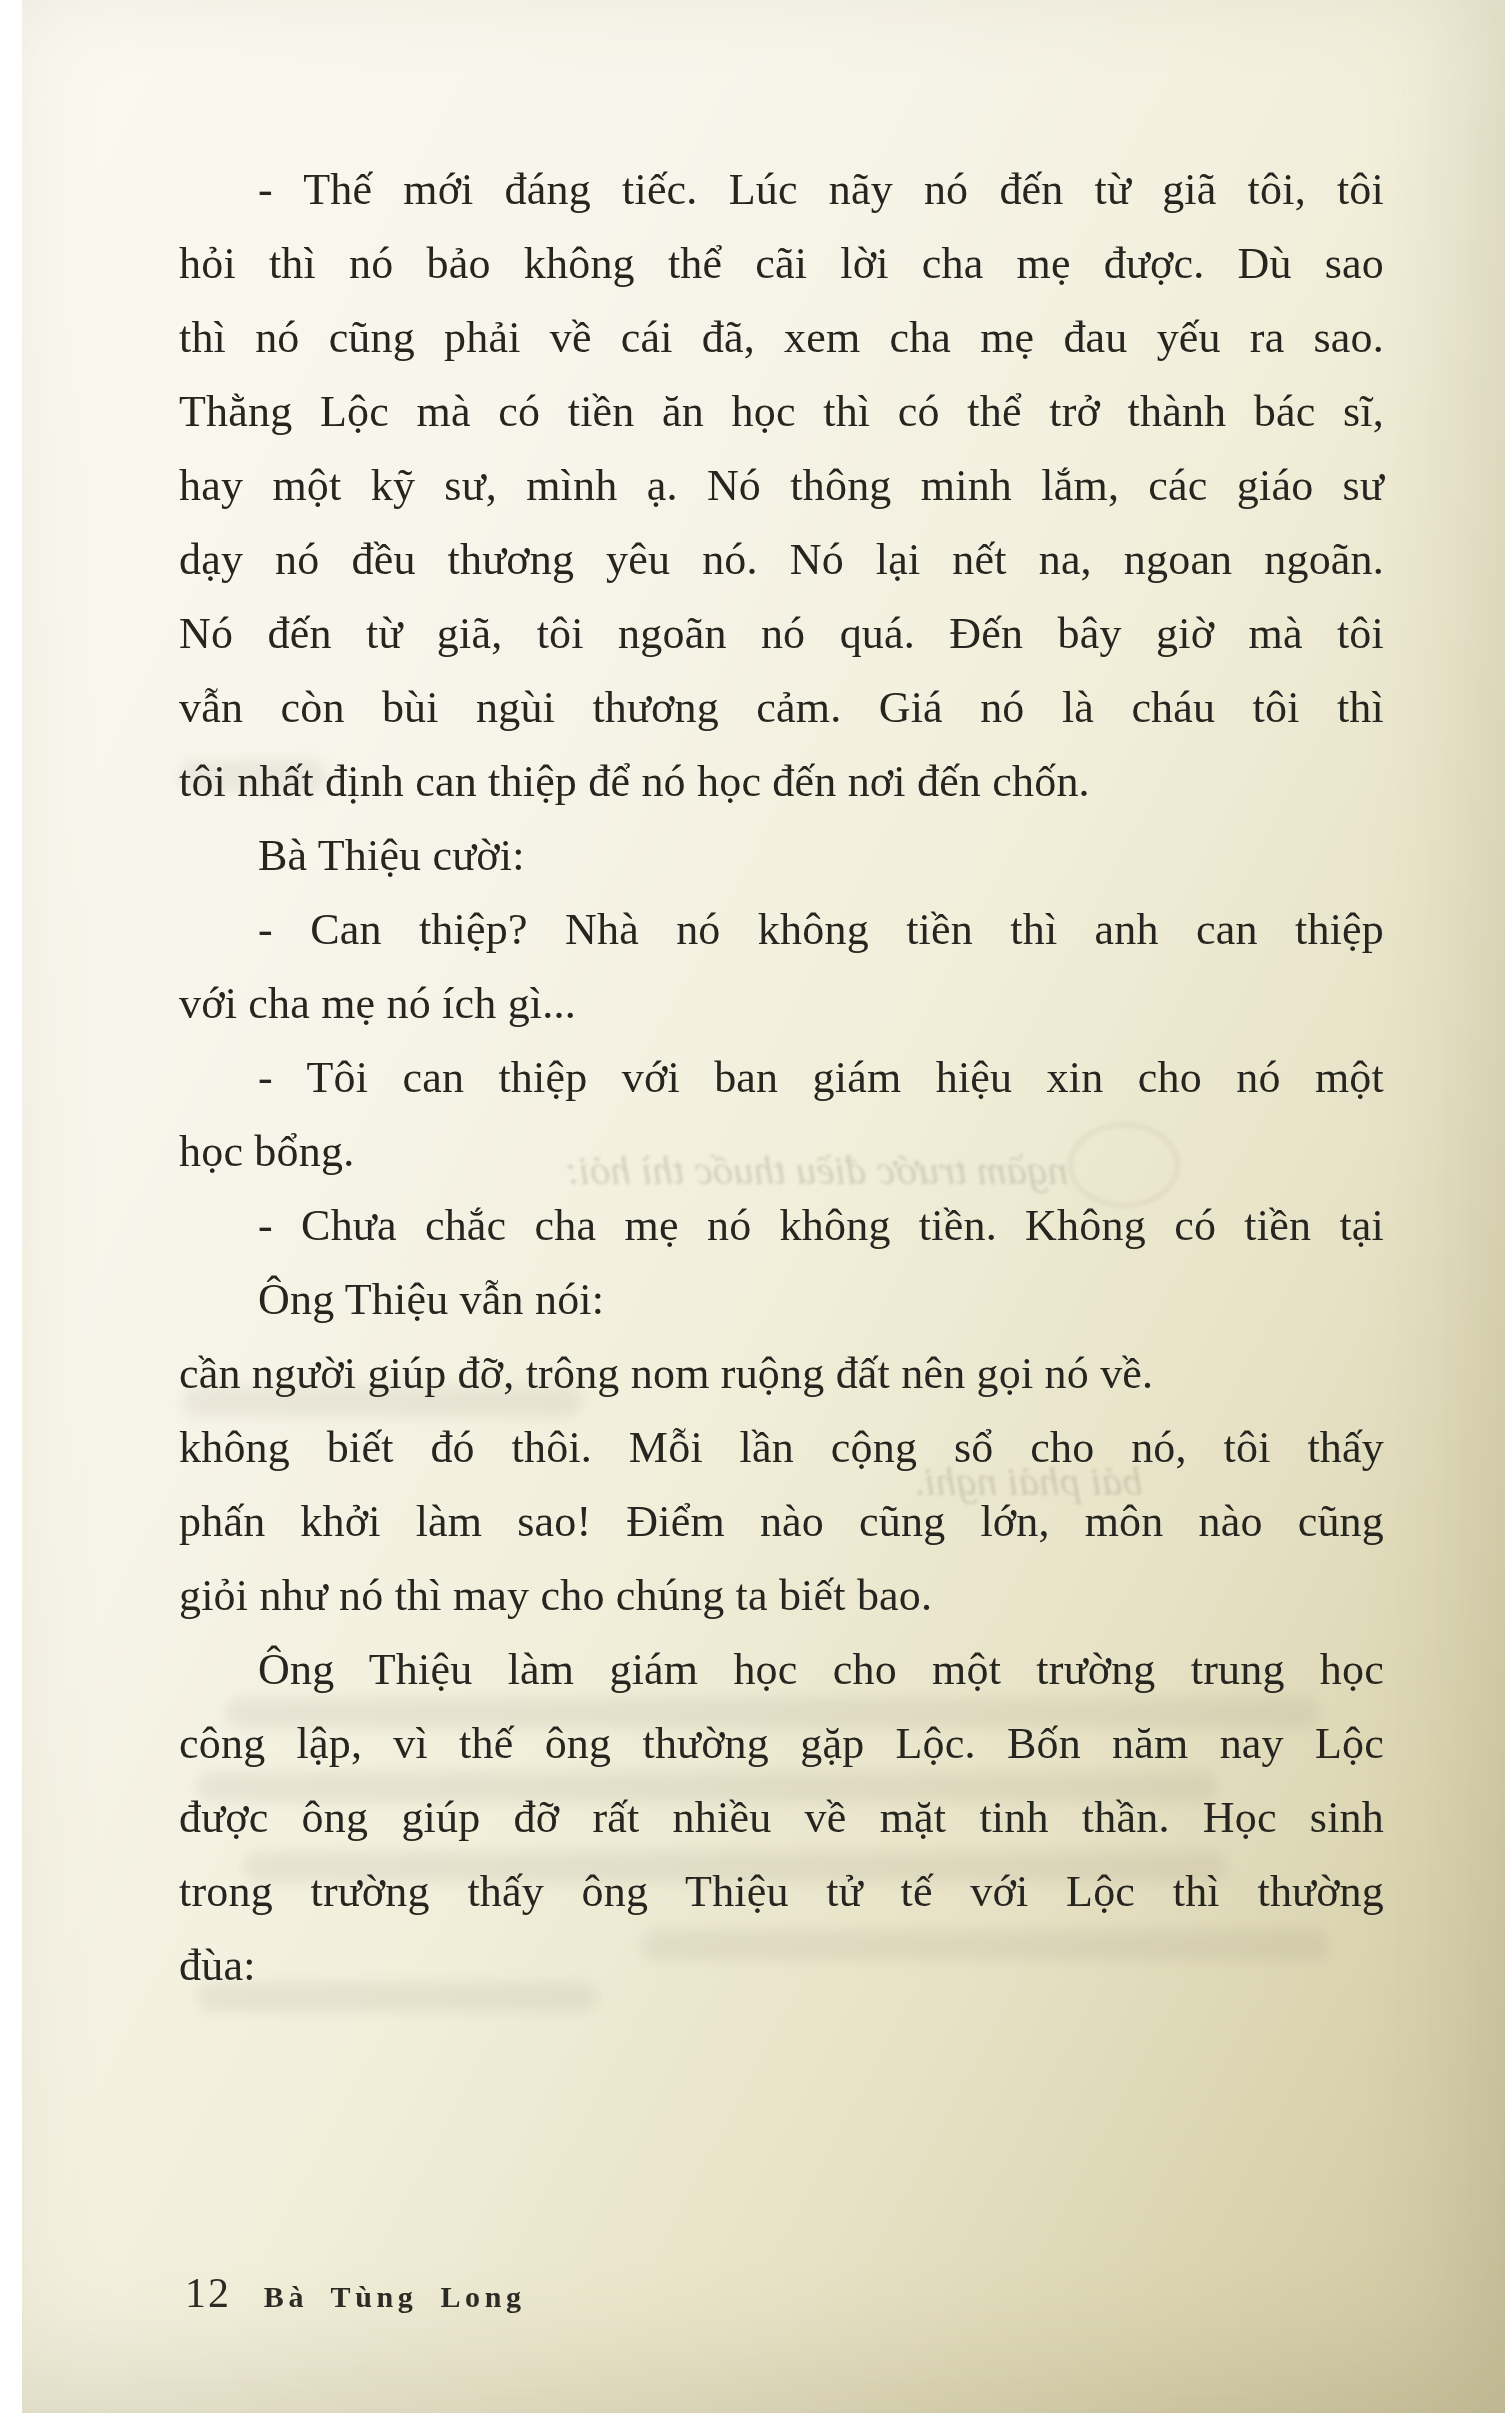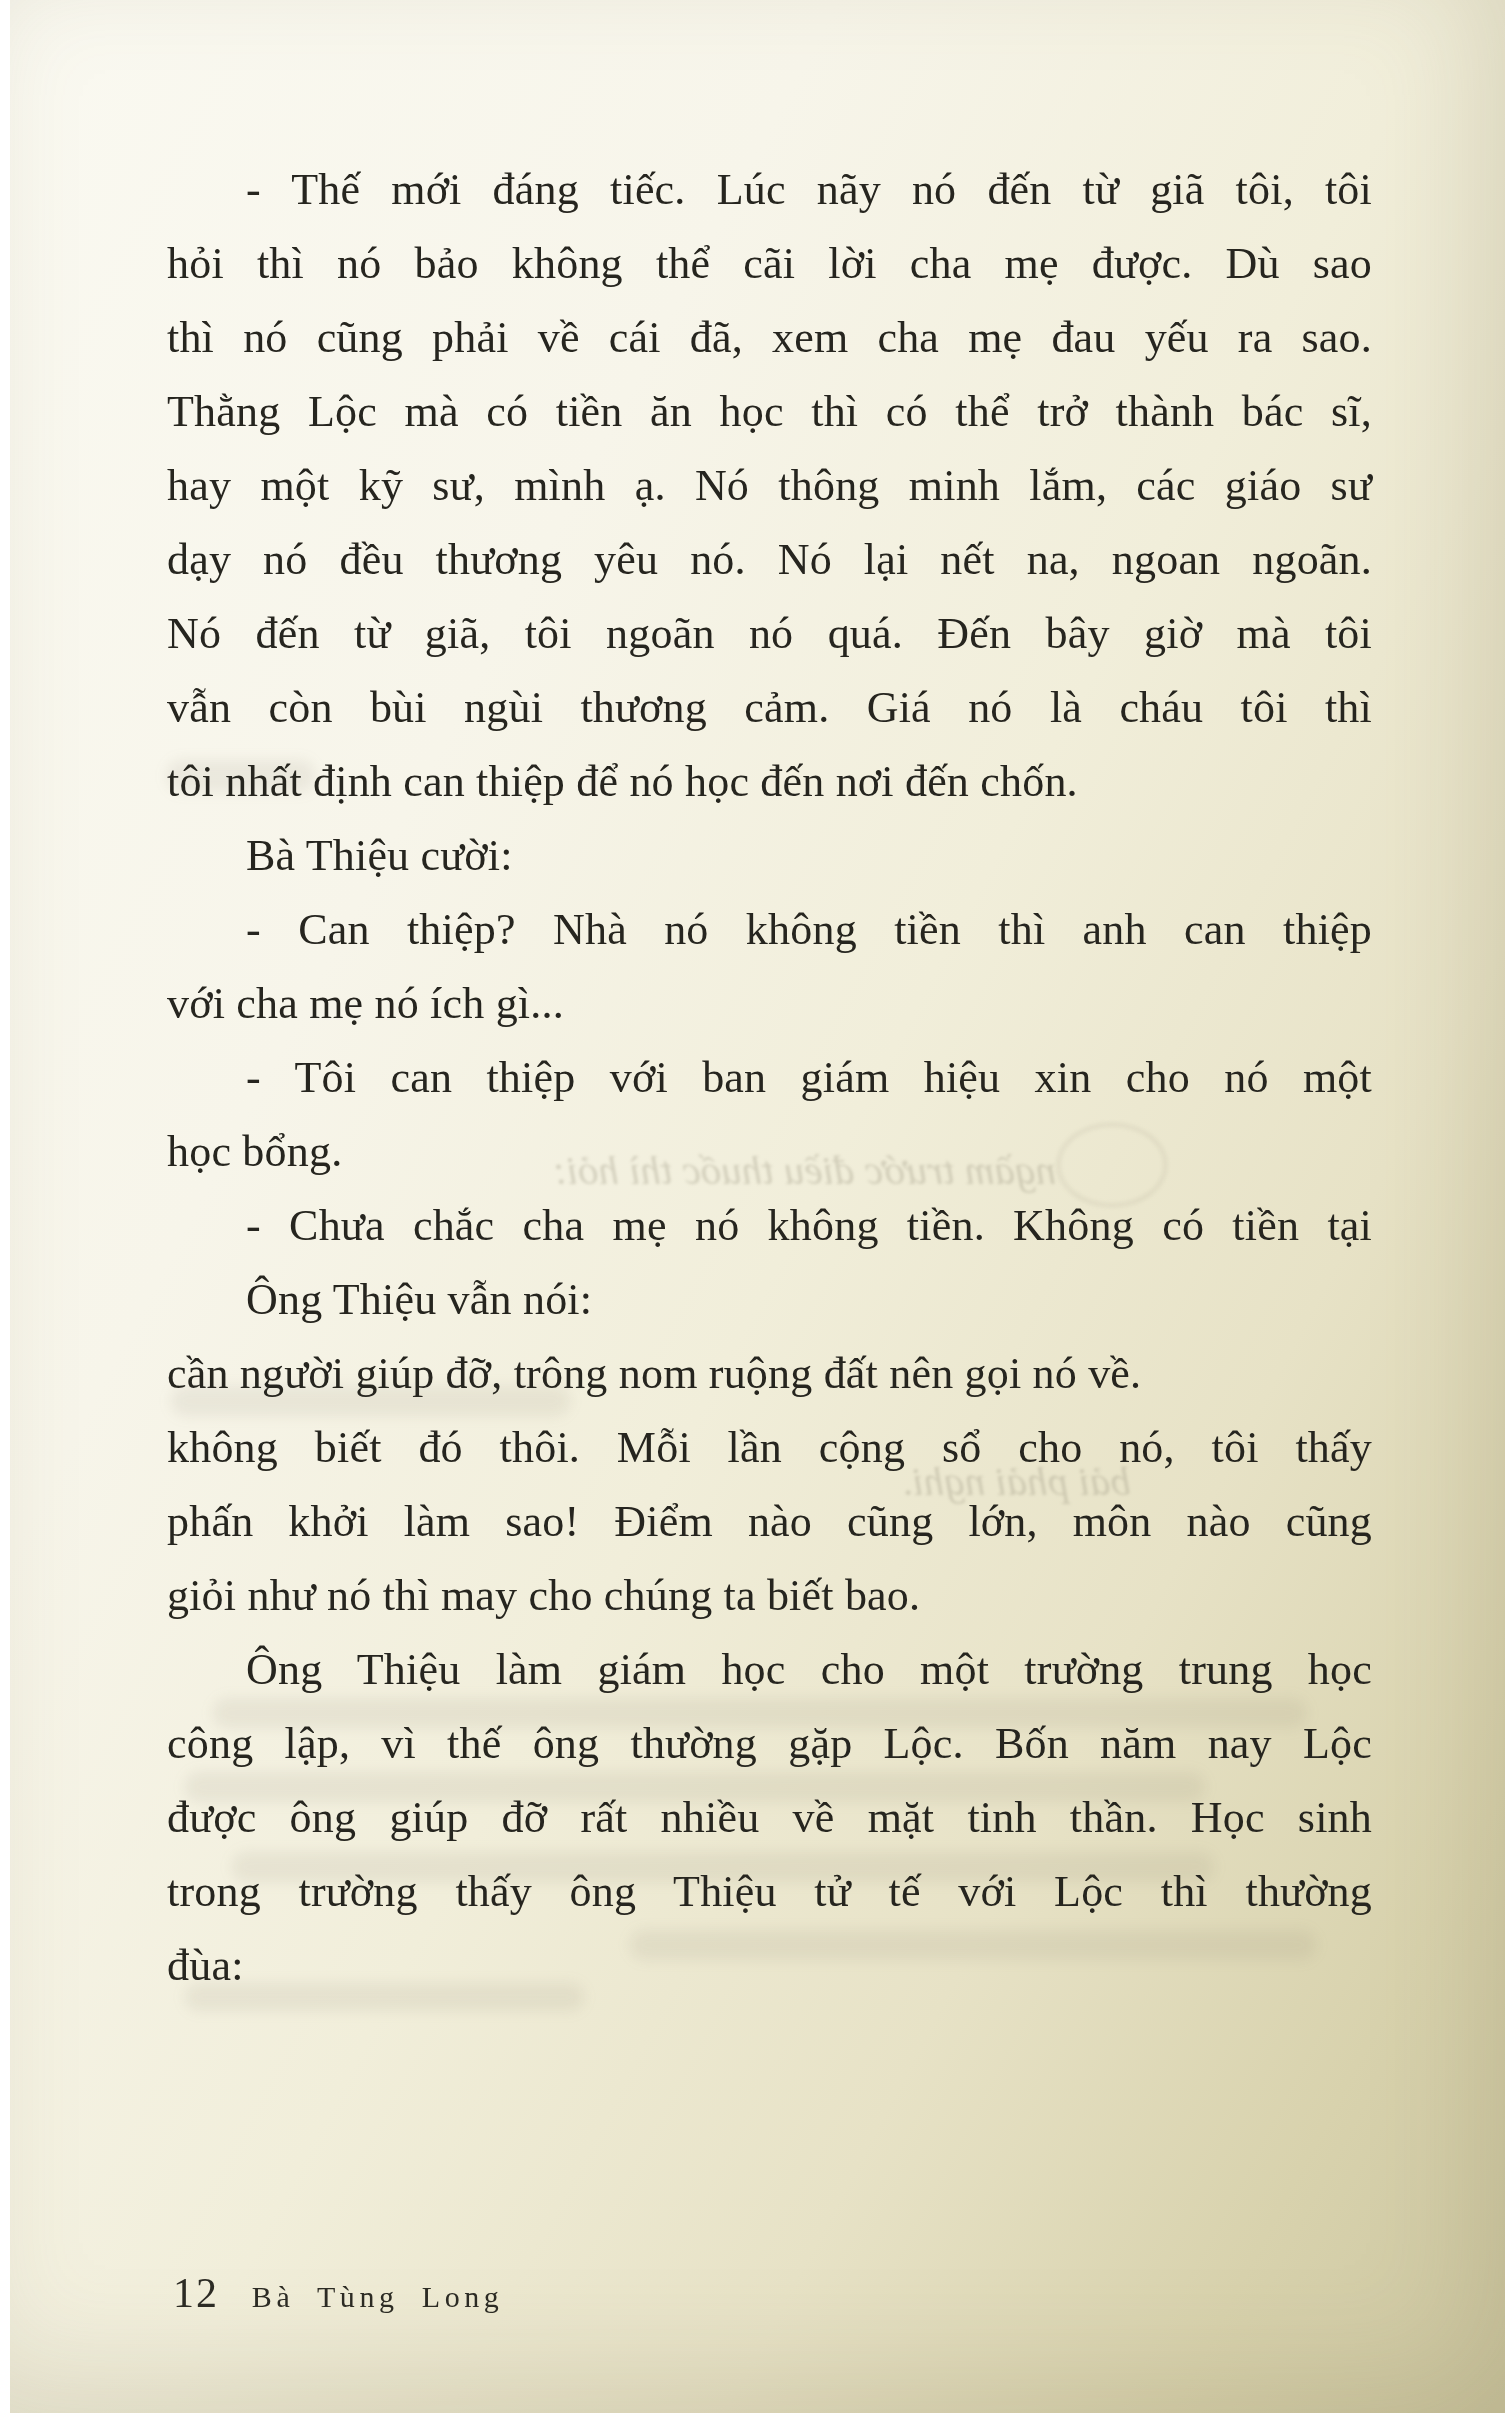--- a/index.html
+++ b/index.html
@@ -8,20 +8,21 @@
     overflow: hidden;
     font-family: "Liberation Serif", "DejaVu Serif", serif;
   }
   .page {
     position: absolute; inset: 0;
     background:
       linear-gradient(118deg,
         #faf9f1 0%, #f7f5ea 30%, #f1eeda 52%,
         #e7e2c6 72%, #d8d2ad 88%, #ccc6a0 100%);
     box-shadow: inset -28px -37px 111px rgba(120,110,70,0.18);
+    margin-left: 12px;
   }
   .edge-strip {
     position: absolute; left: 0; top: 0; bottom: 0; width: 10.2px;
     background: #ffffff;
   }
   .bleed-layer { position: absolute; inset: 0; pointer-events: none; }
   .bleed-text {
     position: absolute;
     transform: scaleX(-1);
     font-style: italic;
@@ -68,21 +69,21 @@
     display: flex;
     align-items: baseline;
   }
   .page-number {
     font-size: 42px;
     margin-right: 33px;
     letter-spacing: 1.9px;
   }
   .author-name {
     font-size: 30px;
-    font-weight: normal;
+    font-weight: bold;
     letter-spacing: 4.6px;
     word-spacing: 11px;
   }
 </style>
 </head>
 <body>
 
 <div class="page">
   <div class="edge-strip"></div>
 

